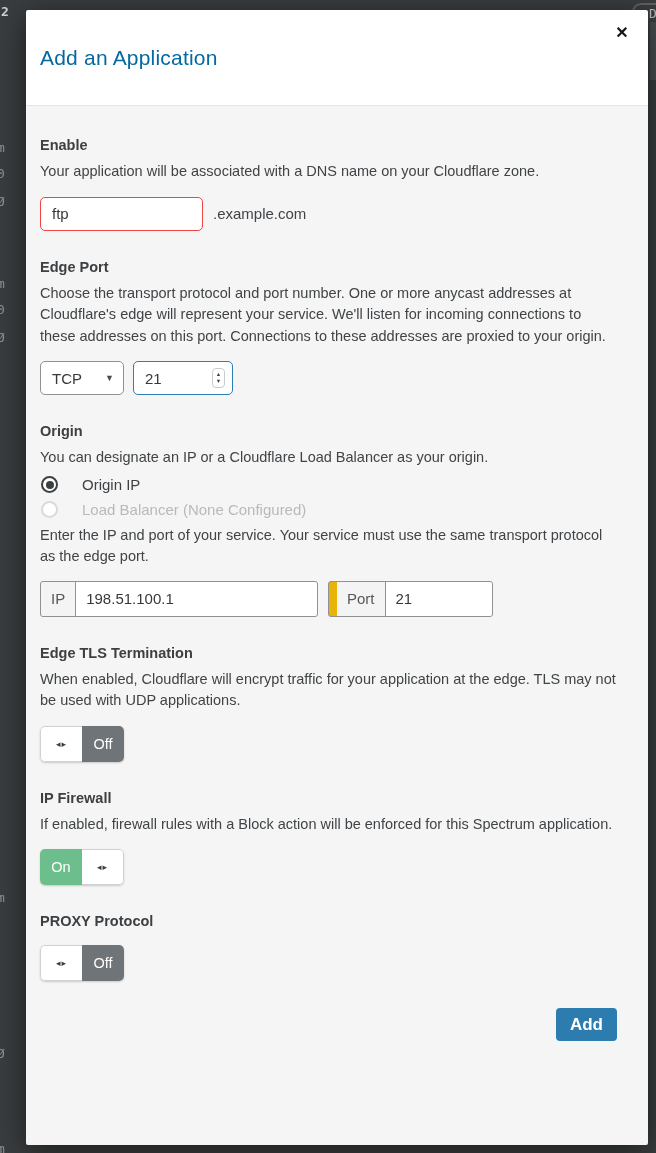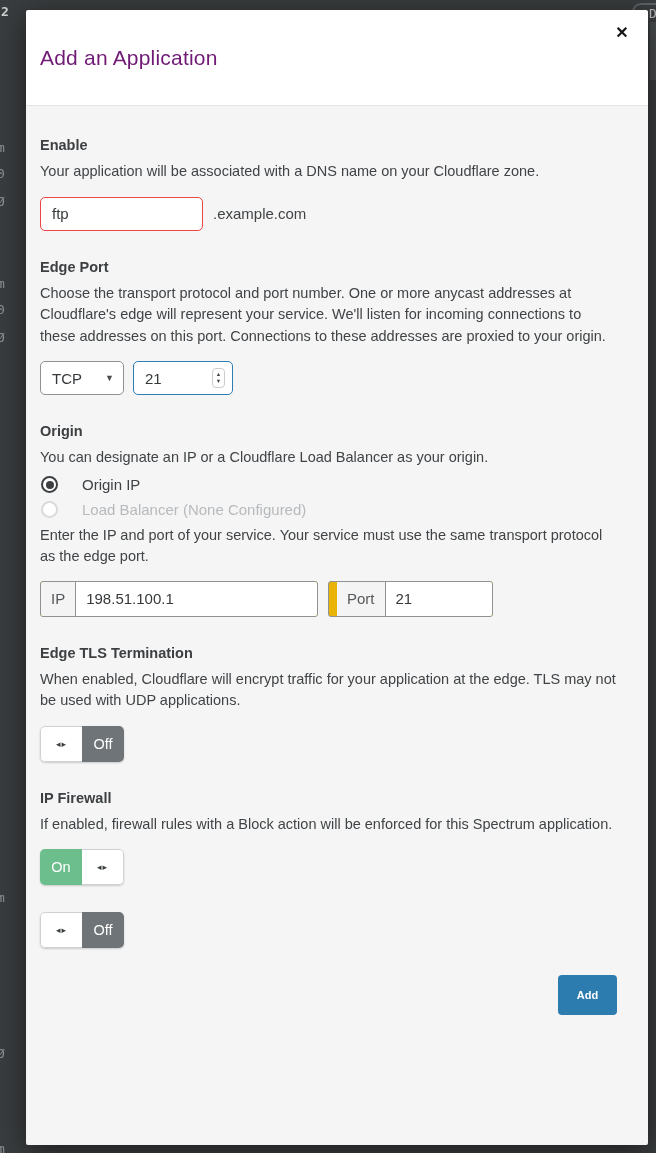--- a/index.html
+++ b/index.html
@@ -22,21 +22,21 @@
   }
   .bg-right-strip{position:absolute;left:650px;top:22px;width:6px;height:58px;background:#4a4d4f;}
 
   
   .modal{
     position:absolute;left:26px;top:10px;width:622px;height:1135px;
     border-radius:2px;box-shadow:0 6px 30px rgba(0,0,0,.55);
     display:flex;flex-direction:column;overflow:hidden;
   }
   .modal-header{background:#ffffff;height:95px;box-sizing:border-box;position:relative;padding:36px 0 0 14px;flex:none;}
-  .modal-title{font-size:21px;color:#701a75;letter-spacing:.2px;}
+  .modal-title{font-size:21px;color:#0369a1;letter-spacing:.2px;}
   .close-btn{
     position:absolute;top:13px;right:16px;width:20px;height:20px;line-height:20px;text-align:center;
     font-size:16px;font-weight:700;color:#161616;cursor:pointer;background:none;border:none;padding:0;
   }
   .modal-body{
     background:#f5f5f6;border-top:1px solid #e4e4e5;flex:1;box-sizing:border-box;
     padding:30px 31px 0 14px;
   }
 
   .section-label{font-size:14.5px;font-weight:700;color:#3d4042;line-height:19px;margin-bottom:6px;}
@@ -94,22 +94,22 @@
     display:flex;align-items:center;justify-content:center;font-size:9px;letter-spacing:1px;color:#3c3f41;flex:none;}
   .toggle-off .toggle-knob{border-radius:5px 0 0 5px;border-right:none;}
   .toggle-on .toggle-knob{border-radius:0 5px 5px 0;border-left:none;}
   .toggle-state{width:42px;display:flex;align-items:center;justify-content:center;color:#fff;font-size:14.5px;flex:none;}
   .toggle-off .toggle-state{background:#6e7478;}
   .toggle-on .toggle-state{background:#6cbe8d;}
 
   
   .footer{display:flex;justify-content:flex-end;margin-top:8px;}
   .add-btn{
-    min-width:59px;height:40px;background:#2c7cb0;color:#fff;border:none;border-radius:4px;
-    font-family:"Liberation Sans",sans-serif;font-size:11px;font-weight:600;cursor:pointer;padding:0 14px;
+    min-width:59px;height:33px;background:#2c7cb0;color:#fff;border:none;border-radius:4px;
+    font-family:"Liberation Sans",sans-serif;font-size:17px;font-weight:600;cursor:pointer;padding:0 14px;
   }
 </style>
 </head>
 <body>
 
 <span class="bg-glyph g1">2</span>
 <span class="bg-glyph g2">m</span>
 <span class="bg-glyph g3">0</span>
 <span class="bg-glyph g4">Ø</span>
 <span class="bg-glyph g5">m</span>
@@ -199,20 +199,21 @@
     <div class="section">
       <div class="section-label">IP Firewall</div>
       <div class="section-desc">If enabled, firewall rules with a Block action will be enforced for this Spectrum application.</div>
       <div class="toggle toggle-on">
         <span class="toggle-state">On</span>
         <span class="toggle-knob">◂▸</span>
       </div>
     </div>
 
     <div class="section">
+      <div class="section-label">PROXY Protocol</div>
       <div class="toggle toggle-off">
         <span class="toggle-knob">◂▸</span>
         <span class="toggle-state">Off</span>
       </div>
     </div>
 
     <div class="footer">
       <button class="add-btn">Add</button>
     </div>
 

